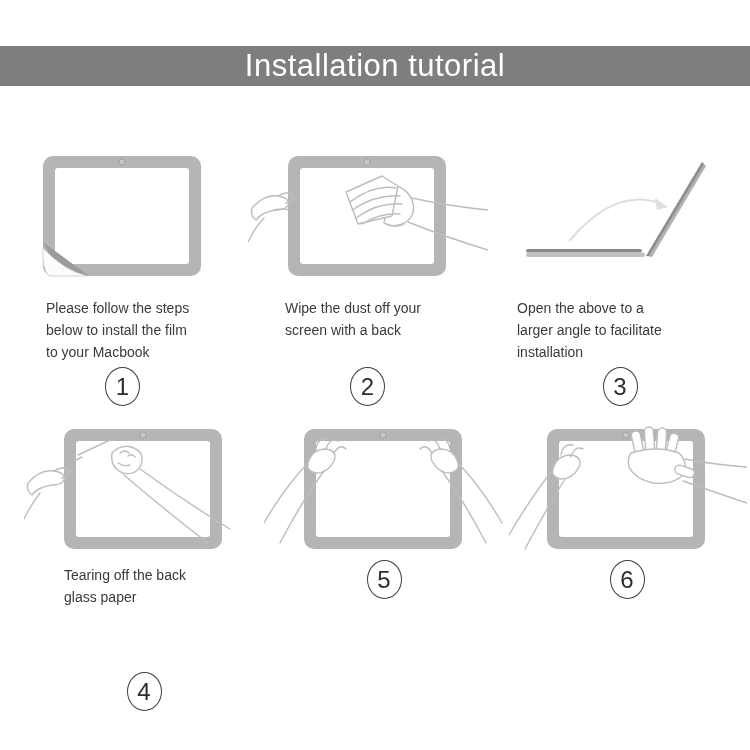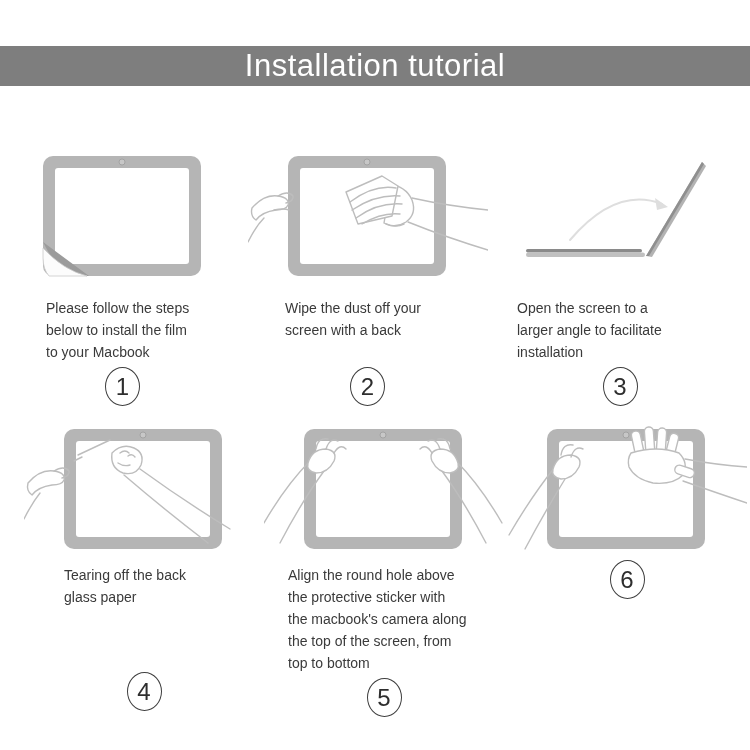--- a/index.html
+++ b/index.html
@@ -114,21 +114,21 @@
         <div class="illus">
           <svg width="240" height="135" viewBox="0 0 240 135">
             <rect x="26" y="99" width="116" height="3.5" rx="1.7" fill="#8a8a8a"></rect>
             <rect x="26" y="102.5" width="119" height="4.5" rx="2.2" fill="#c0c0c0"></rect>
             <polygon points="146,106 202,12 206,16 152,107" fill="#b3b3b3"></polygon>
             <polygon points="146,106 202,12 204,14 149,106" fill="#8f8f8f"></polygon>
             <path class="arrow" d="M70 90 Q116 36 162 54"></path>
             <polygon points="168,57 155,48 157,60" fill="#dedede"></polygon>
           </svg>
         </div>
-        <div class="caption cap3">Open the screen to a
+        <div class="caption cap3">Open the above to a
 larger angle to facilitate
 installation</div>
         <div class="numwrap">
           <span class="num">3</span>
         </div>
       </div>
 
     </div>
 
     <div class="row row2">
@@ -162,25 +162,20 @@
             <rect x="52" y="18" width="134" height="96" rx="3" fill="#ffffff"></rect>
             <circle cx="119" cy="12" r="3" fill="#c7c7c7" stroke="#9c9c9c" stroke-width="0.8"></circle>
             <path class="h" d="M0 100 Q22 62 46 38 M16 120 Q38 78 60 48"></path>
             <path class="hf" d="M44 40 Q48 26 62 26 Q74 28 70 38 Q64 50 52 50 Q42 48 44 40 Z"></path>
             <path class="h" d="M52 26 Q54 14 64 16 M62 26 Q66 14 74 18 M70 30 Q76 20 82 26"></path>
             <path class="h" d="M238 100 Q216 62 192 38 M222 120 Q200 78 178 48"></path>
             <path class="hf" d="M194 40 Q190 26 176 26 Q164 28 168 38 Q174 50 186 50 Q196 48 194 40 Z"></path>
             <path class="h" d="M186 26 Q184 14 174 16 M176 26 Q172 14 164 18 M168 30 Q162 20 156 26"></path>
           </svg>
         </div>
-        <div class="caption cap5">Align the round hole above
-the protective sticker with
-the macbook's camera along
-the top of the screen, from
-top to bottom</div>
         <div class="numwrap">
           <span class="num">5</span>
         </div>
       </div>
 
       <div class="cell c3">
         <div class="illus">
           <svg width="240" height="135" viewBox="0 0 240 135">
             <rect x="40" y="6" width="158" height="120" rx="10" fill="#b5b5b5"></rect>
             <rect x="52" y="18" width="134" height="96" rx="3" fill="#ffffff"></rect>

